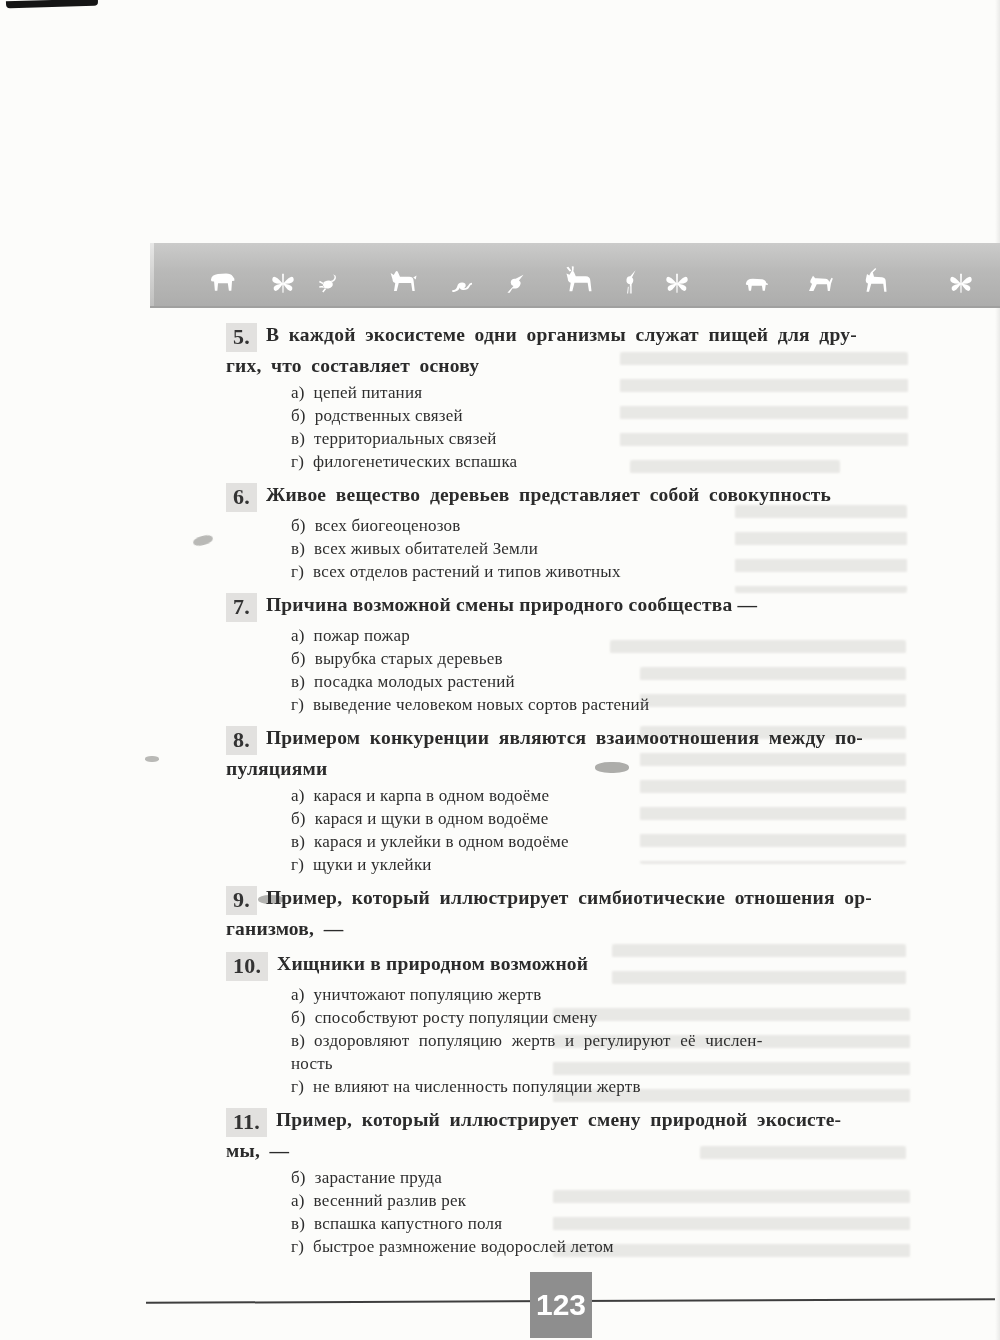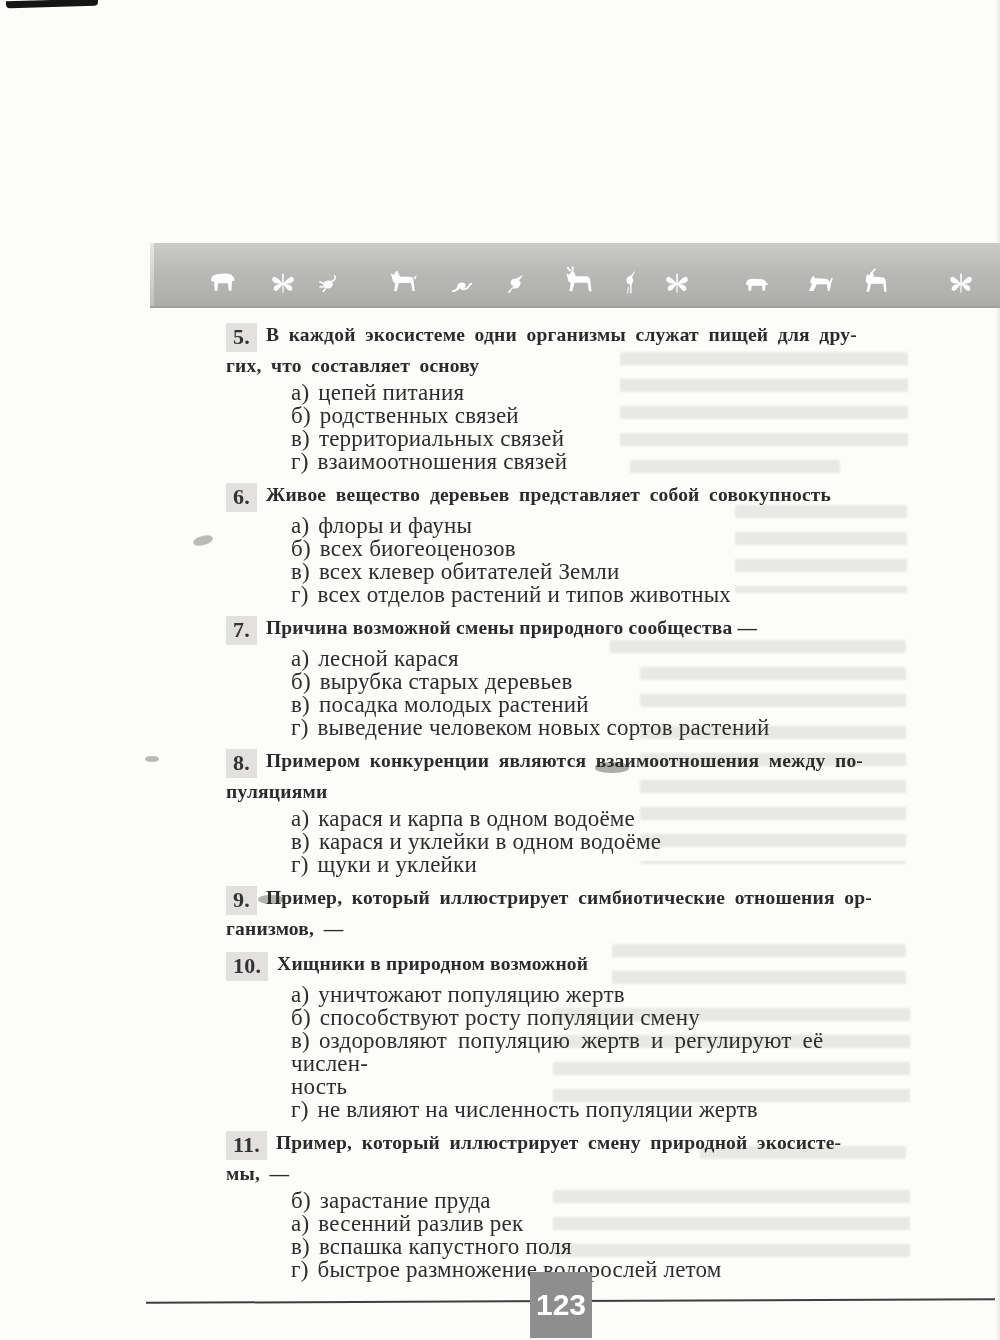--- a/index.html
+++ b/index.html
@@ -41,21 +41,21 @@
     margin:1px; font-size:19.5px; line-height:27px; font-weight:700;
     letter-spacing:.2px; color:#2b2b2b;
   }
   .q-num {
     display:inline-block; background:#e2e1df; color:#333;
     font-size:22px; line-height:22px; padding:3px 7px 4px 7px;
     margin-right:9px; vertical-align:-3px;
   }
   .q-text { white-space:pre-wrap; }
   .ws  { word-spacing:4.5px; }
-  .options { margin:2px 0 0 66px; font-size:23px; line-height:23px; letter-spacing:.2px; }
+  .options { margin:2px 0 0 66px; font-size:17px; line-height:23px; letter-spacing:.2px; }
   .option { margin:0; }
   .opt-letter { margin-right:9px; }
   .opt-text { white-space:pre-wrap; }
   .opt-wide { word-spacing:5px; }
   .options-grid { display:grid; grid-template-columns:228px 1fr; }
   
   .footer-line {
     position:absolute; left:146px; top:1300px; width:849px; height:2px;
     background:#3e3e3e; transform:rotate(-0.25deg);
   }
@@ -142,49 +142,49 @@
 
 <div class="content">
 
   <section class="question">
     <p class="q-head"><span class="q-num">5.</span><span class="q-text ws">В каждой экосистеме одни организмы служат пищей для дру-
 гих, что составляет основу</span></p>
     <div class="options">
       <p class="option"><span class="opt-letter">а)</span><span class="opt-text">цепей питания</span></p>
       <p class="option"><span class="opt-letter">б)</span><span class="opt-text">родственных связей</span></p>
       <p class="option"><span class="opt-letter">в)</span><span class="opt-text">территориальных связей</span></p>
-      <p class="option"><span class="opt-letter">г)</span><span class="opt-text">взаимоотношения связей</span></p>
+      <p class="option"><span class="opt-letter">г)</span><span class="opt-text">филогенетических вспашка</span></p>
     </div>
   </section>
 
   <section class="question">
     <p class="q-head"><span class="q-num">6.</span><span class="q-text ws">Живое вещество деревьев представляет собой совокупность</span></p>
     <div class="options">
-      <p class="option"><span class="opt-letter">а)</span><span class="opt-text">флоры и фауны</span></p>
       <p class="option"><span class="opt-letter">б)</span><span class="opt-text">всех биогеоценозов</span></p>
-      <p class="option"><span class="opt-letter">в)</span><span class="opt-text">всех клевер обитателей Земли</span></p>
+      <p class="option"><span class="opt-letter">в)</span><span class="opt-text">всех живых обитателей Земли</span></p>
       <p class="option"><span class="opt-letter">г)</span><span class="opt-text">всех отделов растений и типов животных</span></p>
     </div>
   </section>
 
   <section class="question">
     <p class="q-head"><span class="q-num">7.</span><span class="q-text">Причина возможной смены природного сообщества —</span></p>
     <div class="options">
-      <p class="option"><span class="opt-letter">а)</span><span class="opt-text">лесной карася</span></p>
+      <p class="option"><span class="opt-letter">а)</span><span class="opt-text">пожар пожар</span></p>
       <p class="option"><span class="opt-letter">б)</span><span class="opt-text">вырубка старых деревьев</span></p>
       <p class="option"><span class="opt-letter">в)</span><span class="opt-text">посадка молодых растений</span></p>
       <p class="option"><span class="opt-letter">г)</span><span class="opt-text">выведение человеком новых сортов растений</span></p>
     </div>
   </section>
 
   <section class="question">
     <p class="q-head"><span class="q-num">8.</span><span class="q-text ws">Примером конкуренции являются взаимоотношения между по-
 пуляциями</span></p>
     <div class="options">
       <p class="option"><span class="opt-letter">а)</span><span class="opt-text">карася и карпа в одном водоёме</span></p>
+      <p class="option"><span class="opt-letter">б)</span><span class="opt-text">карася и щуки в одном водоёме</span></p>
       <p class="option"><span class="opt-letter">в)</span><span class="opt-text">карася и уклейки в одном водоёме</span></p>
       <p class="option"><span class="opt-letter">г)</span><span class="opt-text">щуки и уклейки</span></p>
     </div>
   </section>
 
   <section class="question">
     <p class="q-head"><span class="q-num">9.</span><span class="q-text ws">Пример, который иллюстрирует симбиотические отношения ор-
 ганизмов, —</span></p>
   </section>
 

